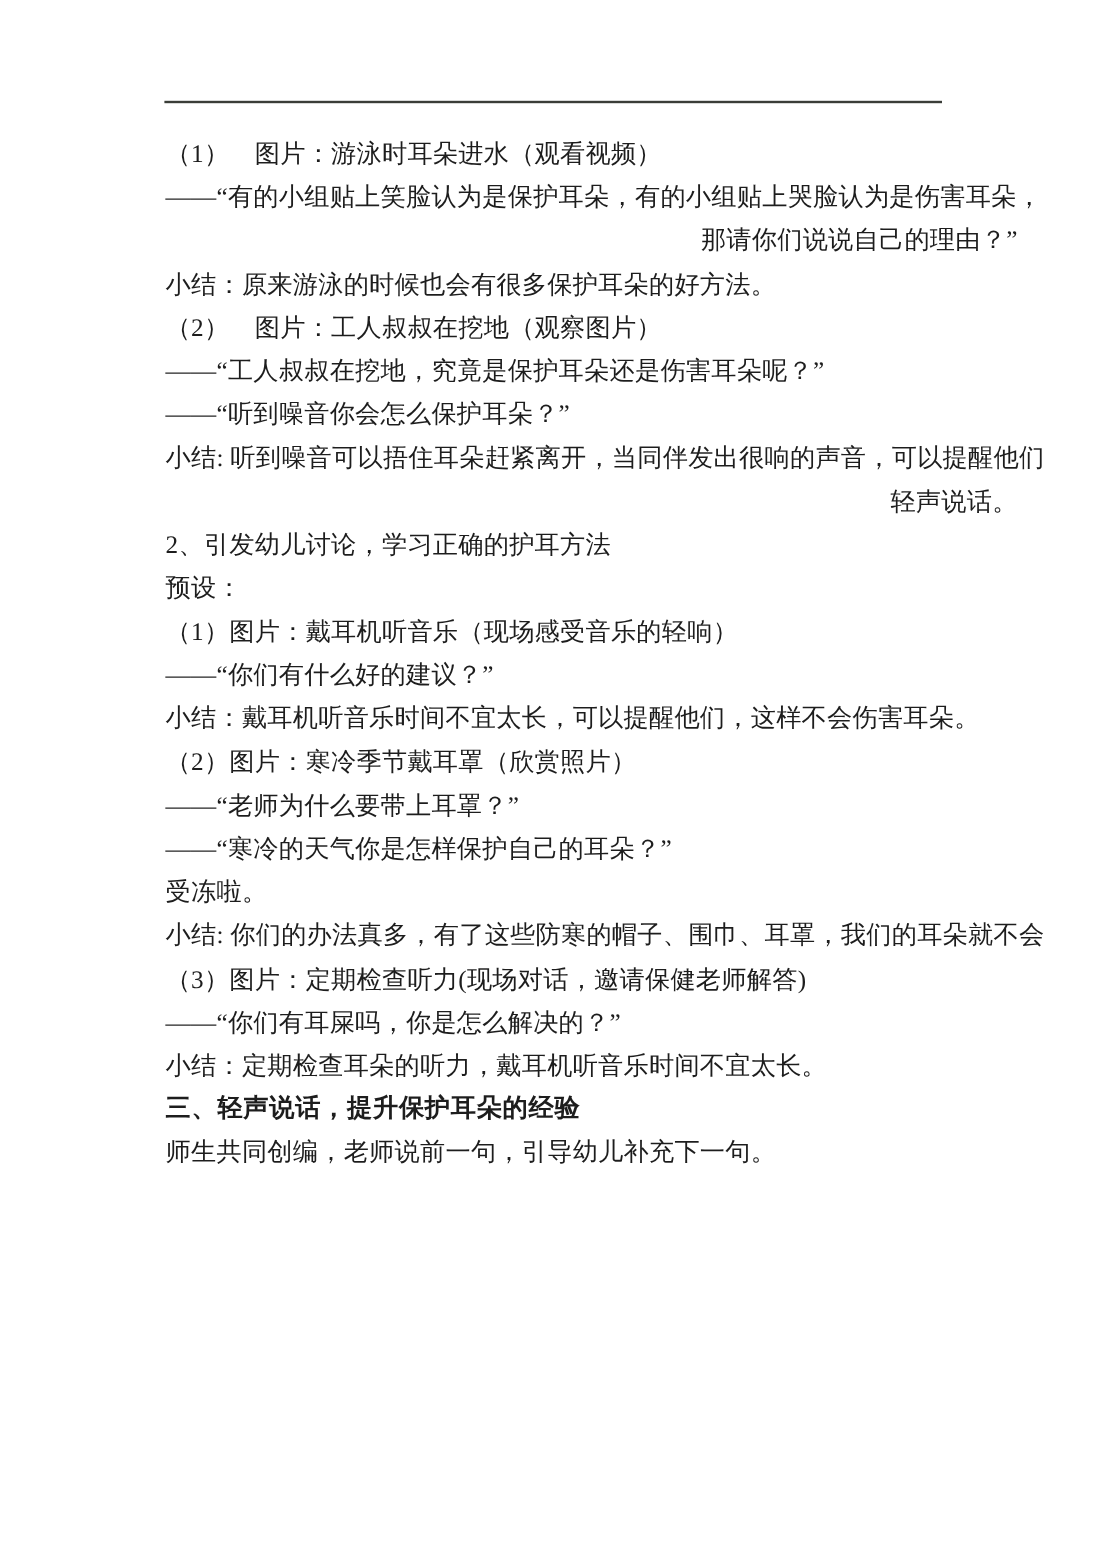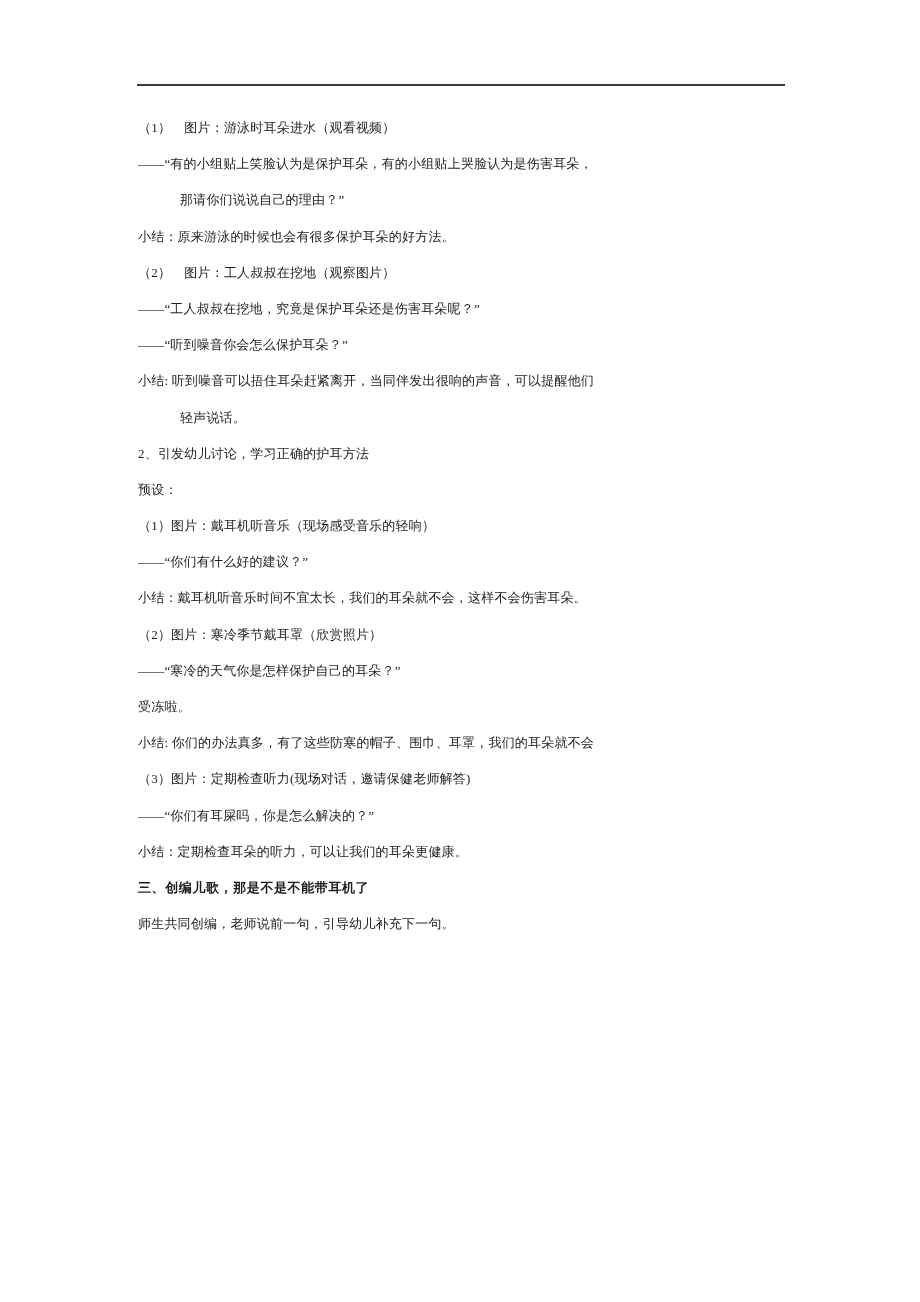--- a/index.html
+++ b/index.html
@@ -22,30 +22,31 @@
     top: 84px;
     width: 648px;
     height: 2px;
     background: #3a3d38;
   }
   .doc-body {
     position: absolute;
     left: 138px;
     top: 110px;
     width: 710px;
-    font-size: 13px;
+    font-size: 21px;
     line-height: 36.2px;
     letter-spacing: 0.2px;
   }
   .doc-line {
     height: 36.2px;
     white-space: nowrap;
   }
   .doc-line.indent {
     padding-left: 42px;
+    text-align: right;
   }
   .doc-line.bold {
     font-weight: bold;
     font-family: "Liberation Sans", "DejaVu Sans", sans-serif;
     letter-spacing: 0.6px;
   }
 </style>
 </head>
 <body>
 
@@ -58,24 +59,25 @@
       <div class="doc-line">小结：原来游泳的时候也会有很多保护耳朵的好方法。</div>
       <div class="doc-line">（2）　图片：工人叔叔在挖地（观察图片）</div>
       <div class="doc-line">——“工人叔叔在挖地，究竟是保护耳朵还是伤害耳朵呢？”</div>
       <div class="doc-line">——“听到噪音你会怎么保护耳朵？”</div>
       <div class="doc-line">小结: 听到噪音可以捂住耳朵赶紧离开，当同伴发出很响的声音，可以提醒他们</div>
       <div class="doc-line indent">轻声说话。</div>
       <div class="doc-line">2、引发幼儿讨论，学习正确的护耳方法</div>
       <div class="doc-line">预设：</div>
       <div class="doc-line">（1）图片：戴耳机听音乐（现场感受音乐的轻响）</div>
       <div class="doc-line">——“你们有什么好的建议？”</div>
-      <div class="doc-line">小结：戴耳机听音乐时间不宜太长，我们的耳朵就不会，这样不会伤害耳朵。</div>
+      <div class="doc-line">小结：戴耳机听音乐时间不宜太长，可以提醒他们，这样不会伤害耳朵。</div>
       <div class="doc-line">（2）图片：寒冷季节戴耳罩（欣赏照片）</div>
+      <div class="doc-line">——“老师为什么要带上耳罩？”</div>
       <div class="doc-line">——“寒冷的天气你是怎样保护自己的耳朵？”</div>
       <div class="doc-line">受冻啦。</div>
       <div class="doc-line">小结: 你们的办法真多，有了这些防寒的帽子、围巾、耳罩，我们的耳朵就不会</div>
       <div class="doc-line">（3）图片：定期检查听力(现场对话，邀请保健老师解答)</div>
       <div class="doc-line">——“你们有耳屎吗，你是怎么解决的？”</div>
-      <div class="doc-line">小结：定期检查耳朵的听力，可以让我们的耳朵更健康。</div>
-      <div class="doc-line bold">三、创编儿歌，那是不是不能带耳机了</div>
+      <div class="doc-line">小结：定期检查耳朵的听力，戴耳机听音乐时间不宜太长。</div>
+      <div class="doc-line bold">三、轻声说话，提升保护耳朵的经验</div>
       <div class="doc-line">师生共同创编，老师说前一句，引导幼儿补充下一句。</div>
     </div>
 </div>
 
 </body></html>

